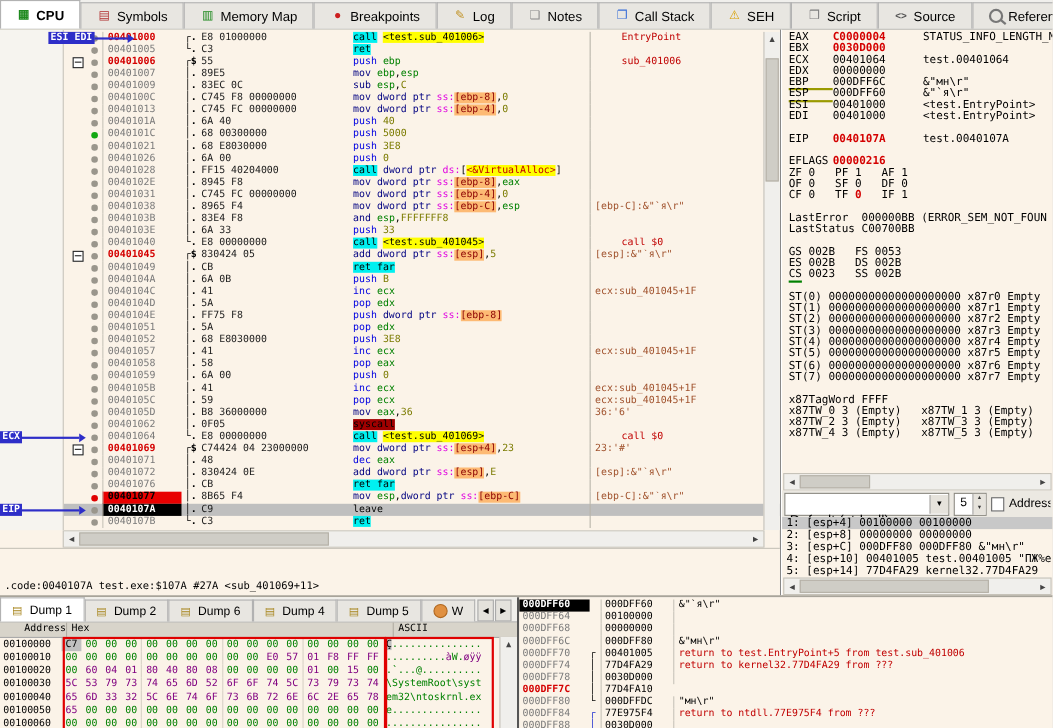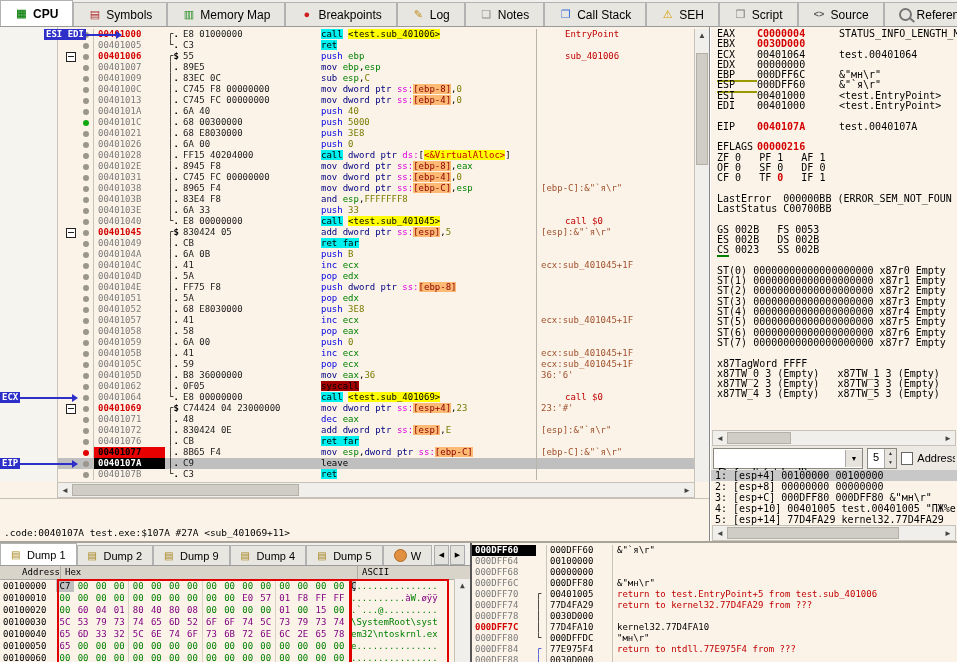--- a/index.html
+++ b/index.html
@@ -336,21 +336,21 @@
           <div class="dtab active">
             <span class="dumpicon">▤</span>
             <span>Dump 1</span>
           </div>
           <div class="dtab">
             <span class="dumpicon">▤</span>
             <span>Dump 2</span>
           </div>
           <div class="dtab">
             <span class="dumpicon">▤</span>
-            <span>Dump 9</span>
+            <span>Dump 6</span>
           </div>
           <div class="dtab">
             <span class="dumpicon">▤</span>
             <span>Dump 4</span>
           </div>
           <div class="dtab">
             <span class="dumpicon">▤</span>
             <span>Dump 5</span>
           </div>
           <div class="dtab">
@@ -385,20 +385,20 @@
       </div>
     </div>
     <div class="stackpane" id="stackrows">
         <div class="srow"><span class="s-addr sel">000DFF60</span><span class="s-br"> </span><span class="s-val">000DFF60</span><span class="s-cmt sc-k">&amp;"`я\r"</span></div>
         <div class="srow"><span class="s-addr">000DFF64</span><span class="s-br"> </span><span class="s-val">00100000</span><span class="s-cmt sc-k"></span></div>
         <div class="srow"><span class="s-addr">000DFF68</span><span class="s-br"> </span><span class="s-val">00000000</span><span class="s-cmt sc-k"></span></div>
         <div class="srow"><span class="s-addr">000DFF6C</span><span class="s-br"> </span><span class="s-val">000DFF80</span><span class="s-cmt sc-k">&amp;"мн\r"</span></div>
         <div class="srow"><span class="s-addr">000DFF70</span><span class="s-br">┌</span><span class="s-val">00401005</span><span class="s-cmt sc-r">return to test.EntryPoint+5 from test.sub_401006</span></div>
         <div class="srow"><span class="s-addr">000DFF74</span><span class="s-br">│</span><span class="s-val">77D4FA29</span><span class="s-cmt sc-r">return to kernel32.77D4FA29 from ???</span></div>
         <div class="srow"><span class="s-addr">000DFF78</span><span class="s-br">│</span><span class="s-val">0030D000</span><span class="s-cmt sc-k"></span></div>
-        <div class="srow"><span class="s-addr red">000DFF7C</span><span class="s-br">│</span><span class="s-val">77D4FA10</span><span class="s-cmt sc-k">kernel32.77D4FA10</span></div>
+        <div class="srow"><span class="s-addr red">000DFF7C</span><span class="s-br">│</span><span class="s-val">77D4FA10</span></div>
         <div class="srow"><span class="s-addr">000DFF80</span><span class="s-br">└</span><span class="s-val">000DFFDC</span><span class="s-cmt sc-k">"мн\r"</span></div>
         <div class="srow"><span class="s-addr">000DFF84</span><span class="s-br blue">┌</span><span class="s-val">77E975F4</span><span class="s-cmt sc-r">return to ntdll.77E975F4 from ???</span></div>
         <div class="srow"><span class="s-addr">000DFF88</span><span class="s-br blue">│</span><span class="s-val">0030D000</span><span class="s-cmt sc-k"></span></div>
       </div>
   </div>
 
 </div>
 
 </body></html>

